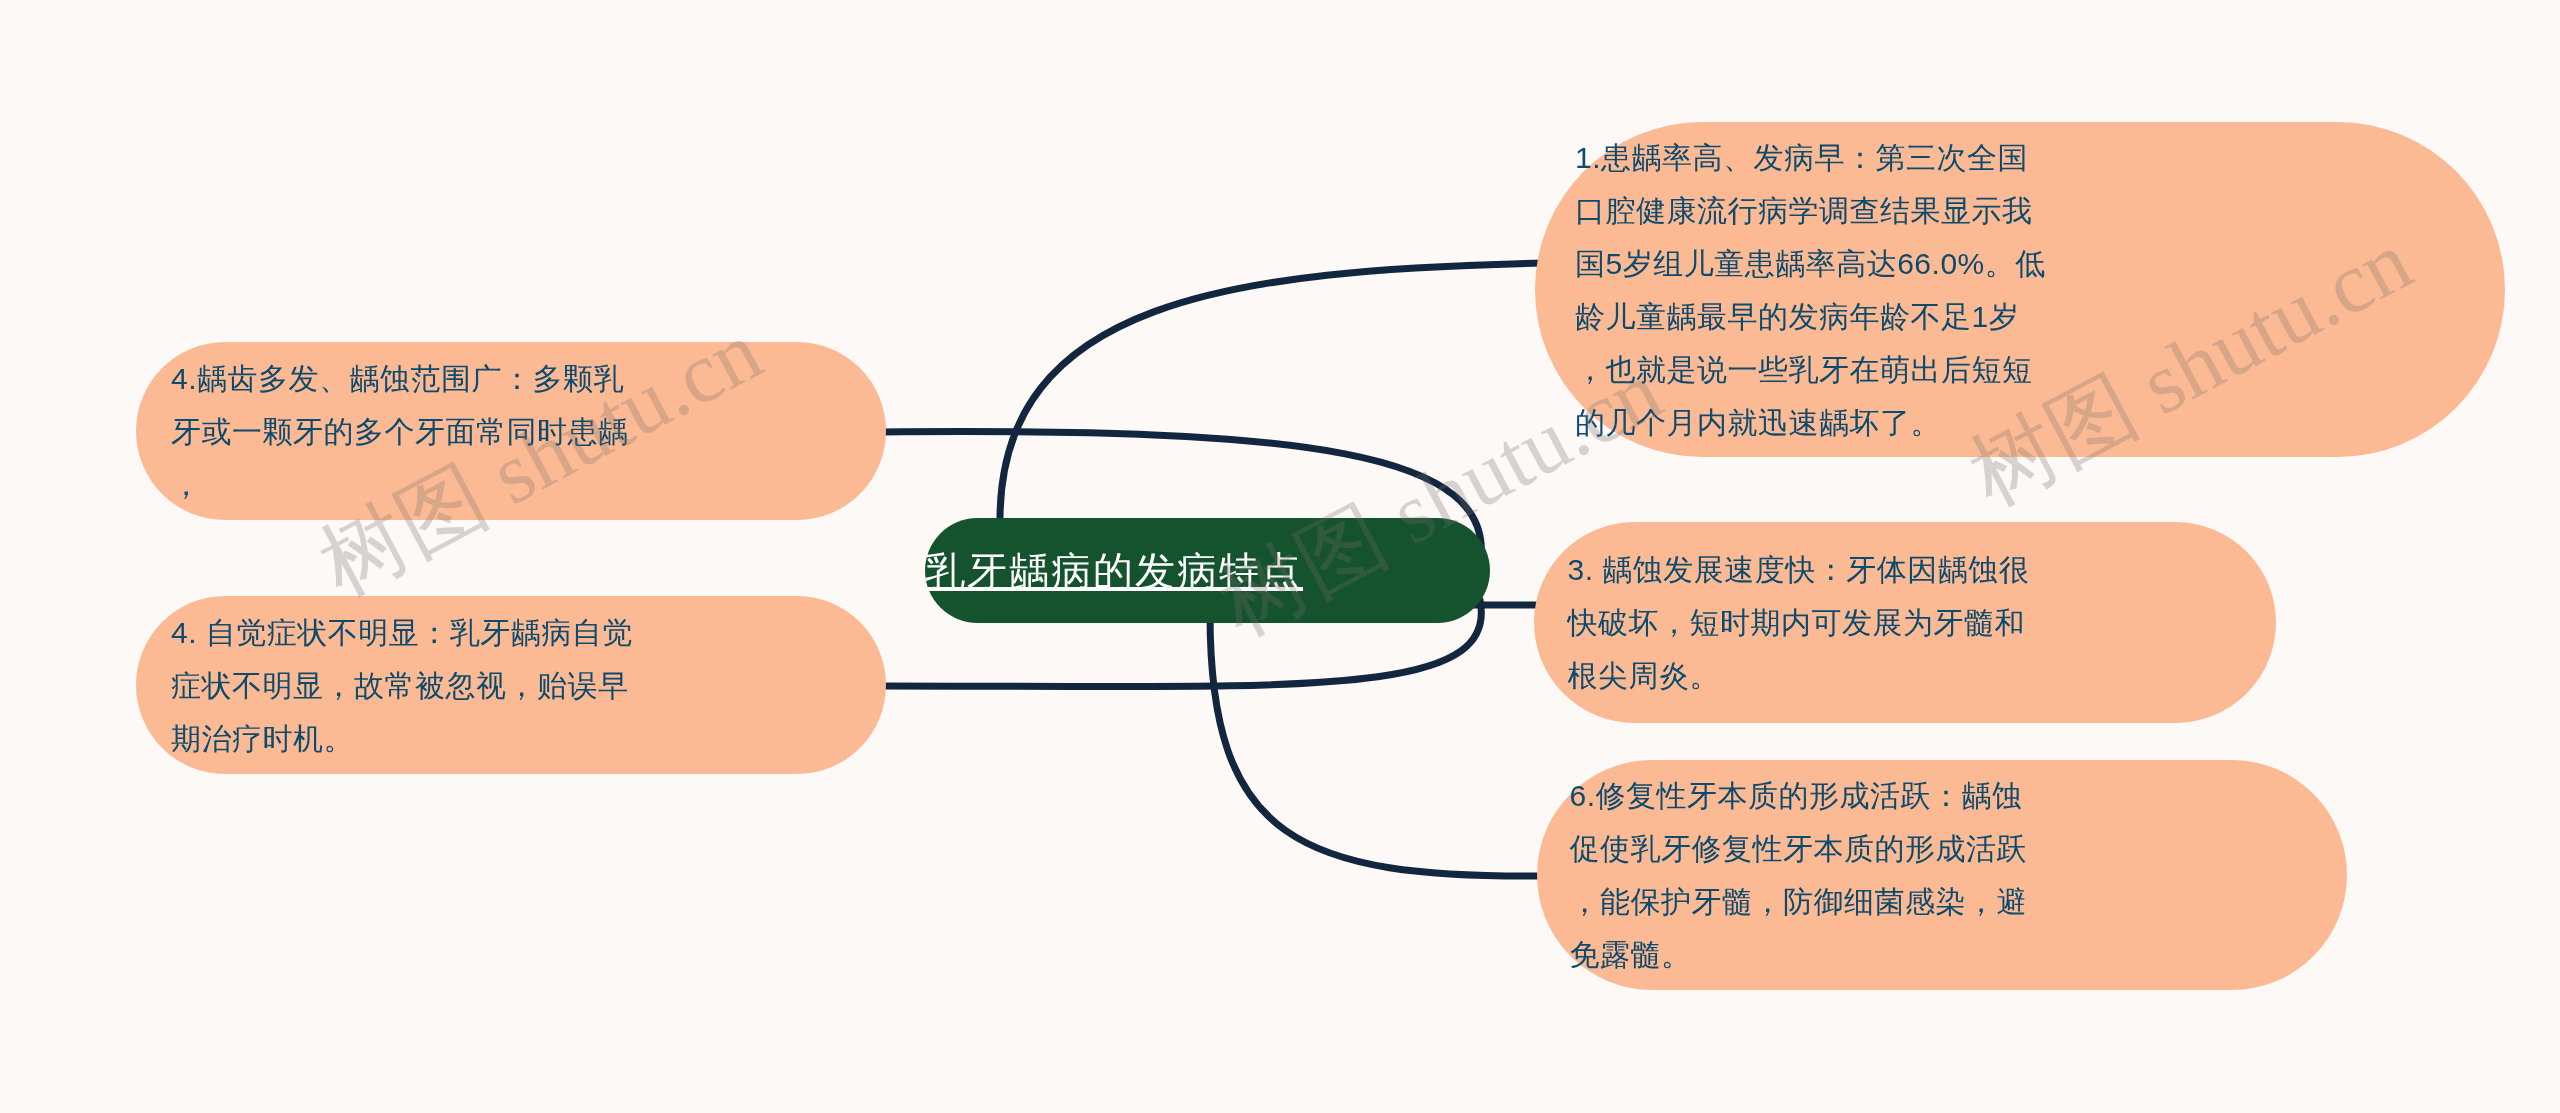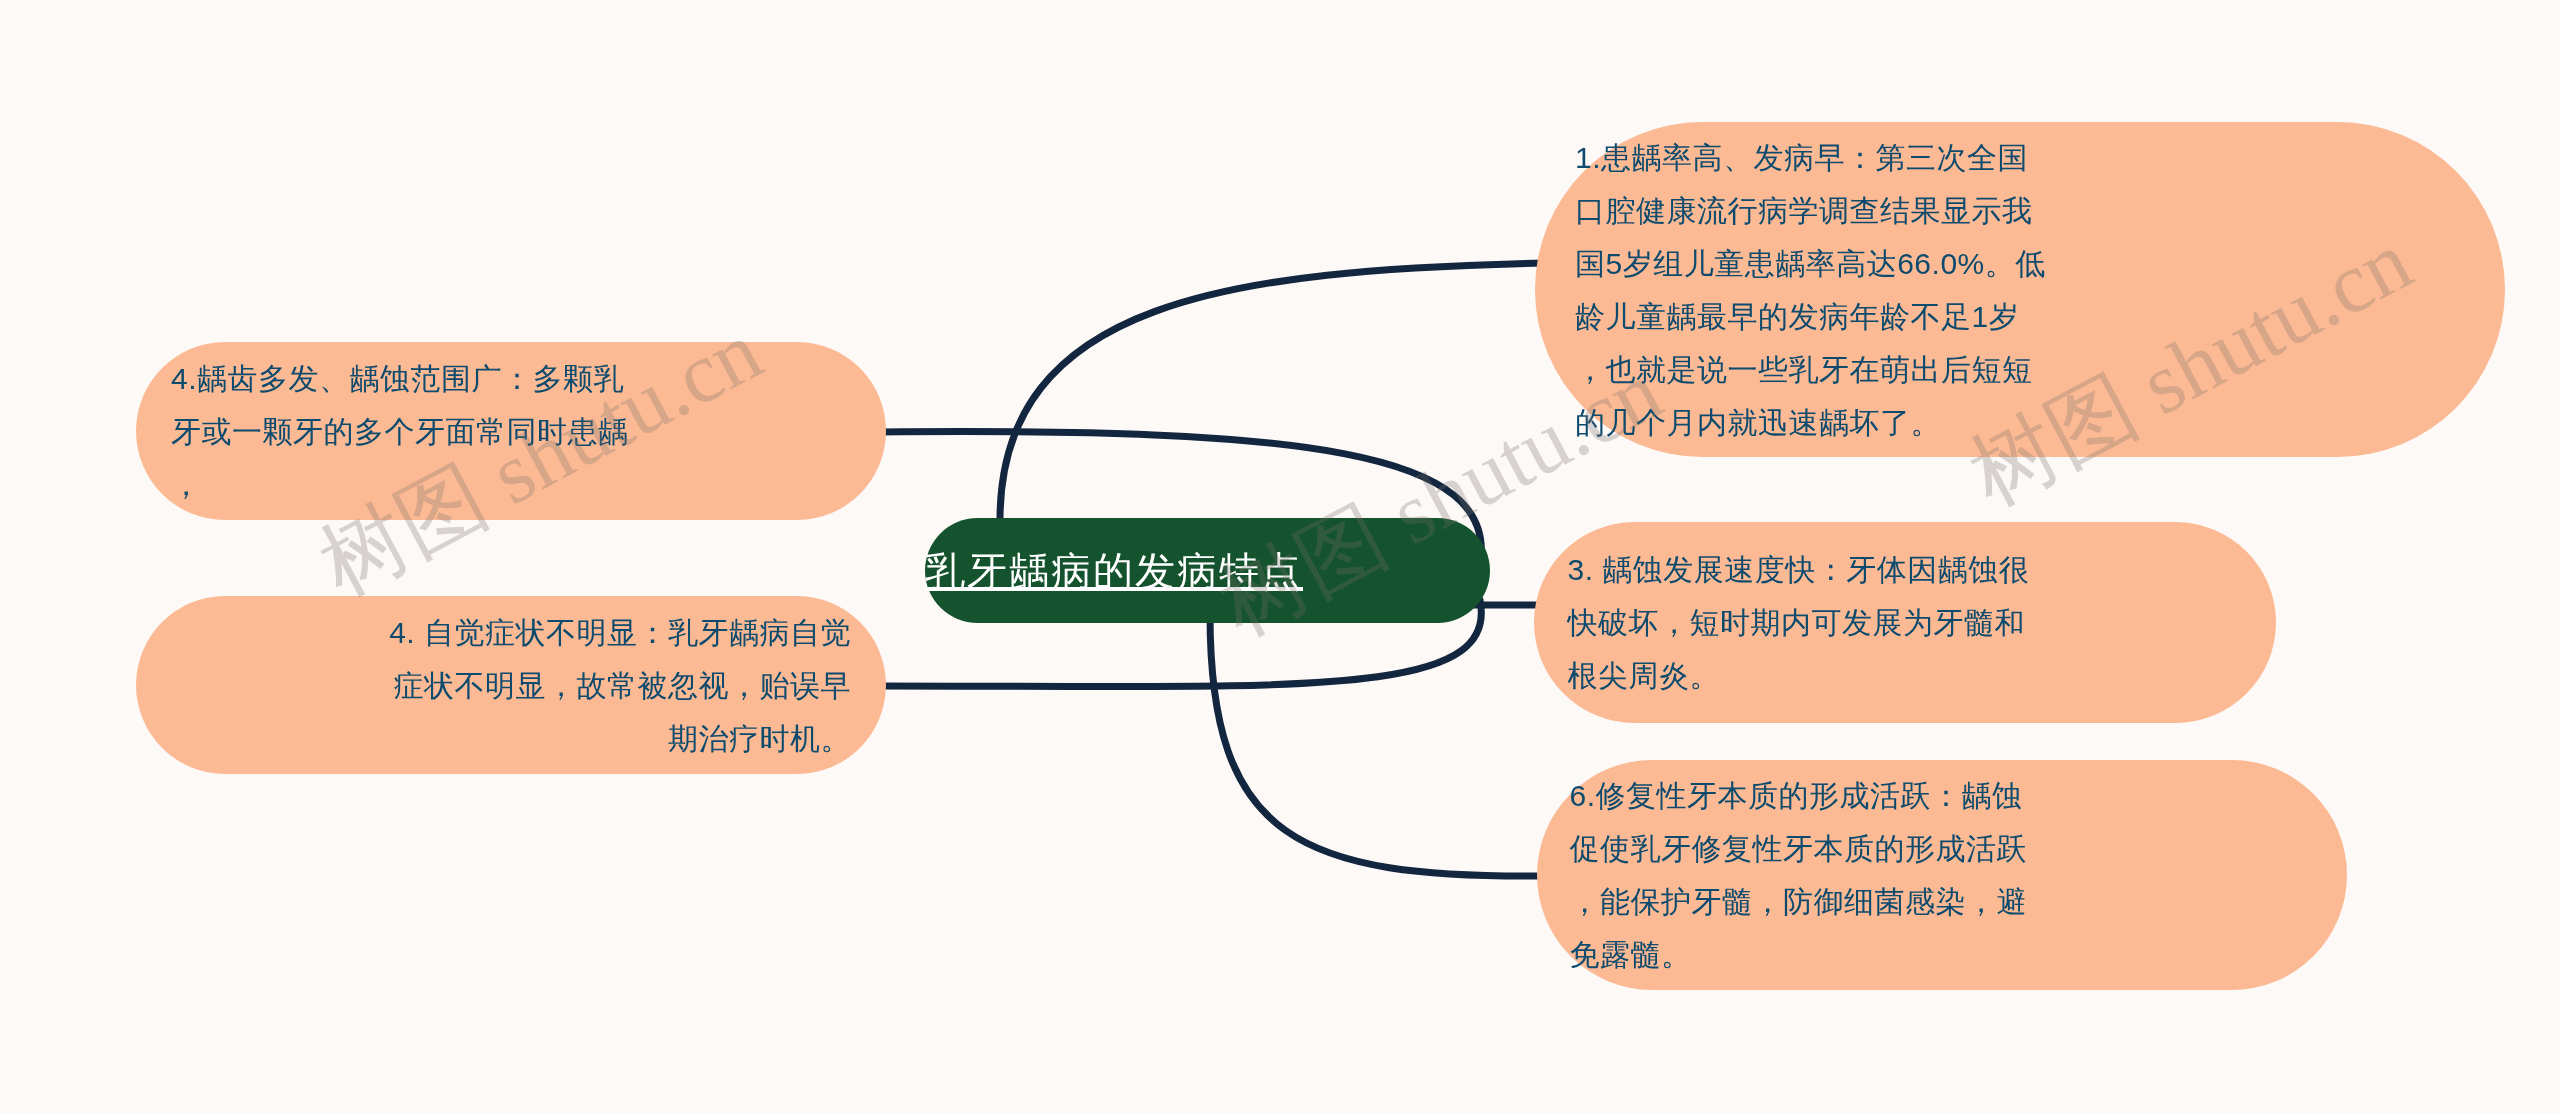--- a/index.html
+++ b/index.html
@@ -84,21 +84,21 @@
   #node-1 { left: 1535px; top: 122px;  width: 970px; height: 335px; }
   #node-3 { left: 1534px; top: 522px;  width: 742px; height: 201px; }
   #node-5 { left: 1537px; top: 760px;  width: 810px; height: 230px; }
   #node-2 { left: 136px;  top: 342px;  width: 750px; height: 178px; }
   #node-4 { left: 136px;  top: 596px;  width: 750px; height: 178px; }
   #node-center { left: 925px; top: 518px; width: 565px; height: 105px; }
   #node-1 .txt { width: 890px; }
   #node-3 .txt { width: 675px; }
   #node-5 .txt { width: 745px; }
   #node-2 .txt { width: 680px; }
-  #node-4 .txt { width: 680px; text-align: right; }
+  #node-4 .txt { width: 680px; }
 </style>
 </head>
 <body>
 
 <div id="canvas">
 
   <svg class="edges" viewBox="0 0 2560 1113" width="2560" height="1113">
 
     <path d="M 1000,520 C 1000,300 1230,270 1545,263" fill="none" stroke="#13263f" stroke-width="7" stroke-linecap="round"></path>
 

